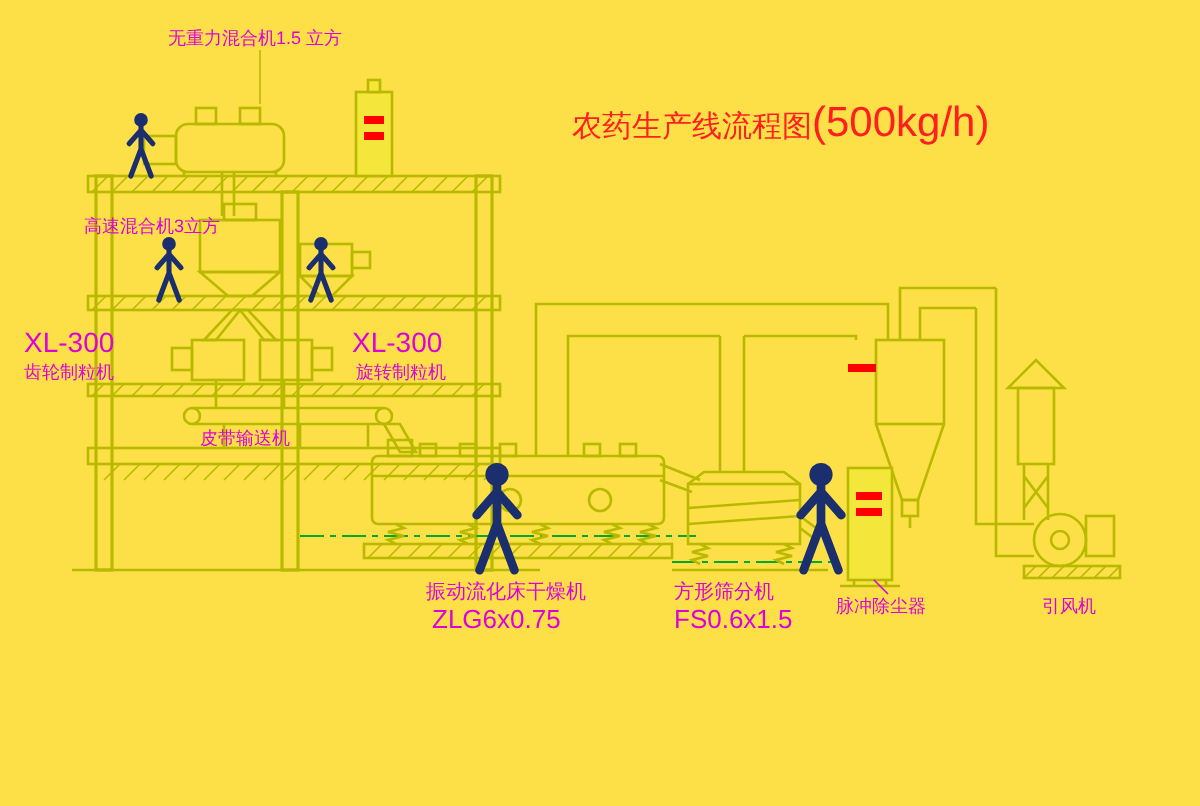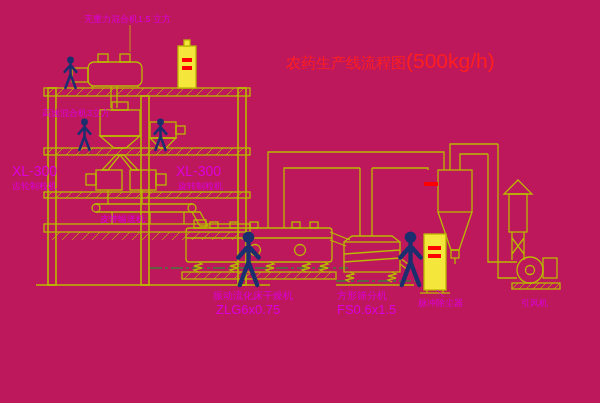--- a/index.html
+++ b/index.html
@@ -1,16 +1,16 @@
 <!DOCTYPE html>
 <html><head>
 <meta charset="utf-8">
 <style>
   html,body{margin:0;padding:0;background:#ffffff;}
-  .canvas{position:relative;width:600px;height:403px;background:#be185d;overflow:hidden;}
+  .canvas{position:relative;width:600px;height:403px;background:#fde047;overflow:hidden;}
   svg{display:block;}
   
   .y  {stroke:#b9b900;fill:none;stroke-width:1.3;}
   .y2 {stroke:#b9b900;fill:none;stroke-width:1.6;}
   .yl {stroke:#b9b900;fill:none;stroke-width:.8;}
   .yh {stroke:#b9b900;fill:none;stroke-width:.8;}
   .cab{fill:#f5e63c;stroke:#b9b900;stroke-width:1.3;}
   .red{fill:#ff0000;stroke:none;}
   .grn{stroke:#00a82d;fill:none;stroke-width:1;stroke-dasharray:12 3 3 3;}
   .ml {stroke:#dd00dd;fill:none;stroke-width:.8;}

